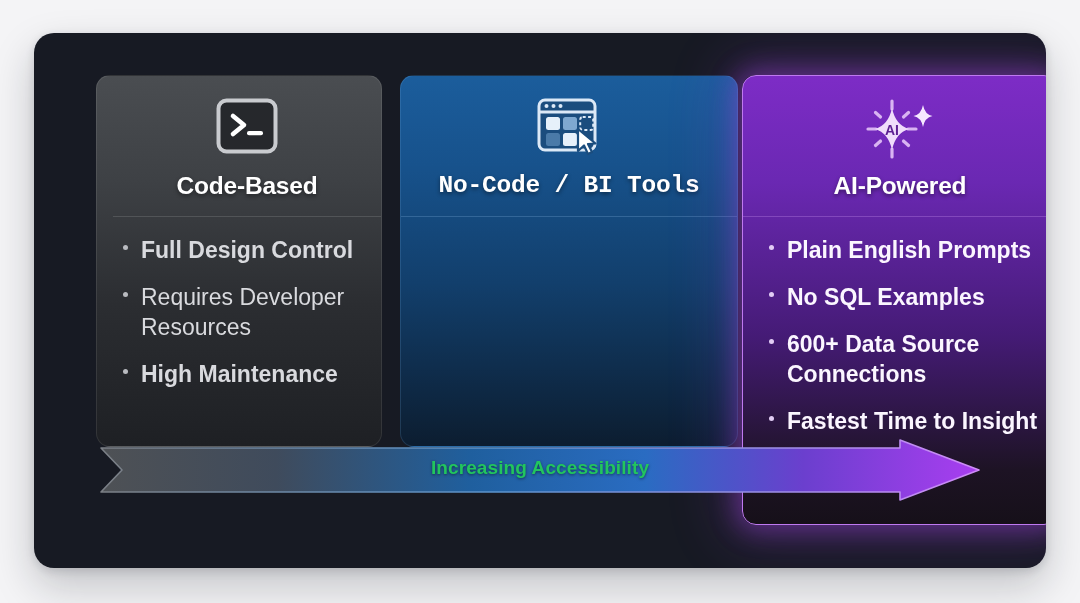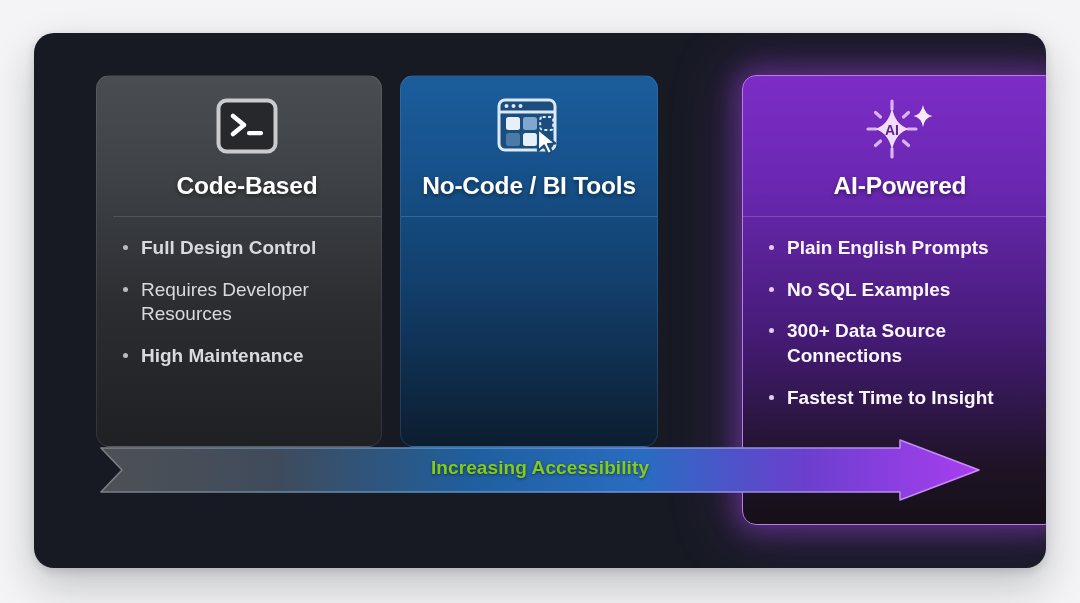--- a/index.html
+++ b/index.html
@@ -47,24 +47,25 @@
     left: 62px;
     width: 286px;
     height: 372px;
     background: linear-gradient(180deg, #4a4d51 0%, #3e4145 28%, #2b2d31 62%, #1e2024 100%);
     border: 1px solid rgba(255,255,255,0.09);
     padding-left: 16px;
   }
 
   .card.nocode {
     left: 366px;
-    width: 258px;
+    width: 338px;
     height: 372px;
     background: linear-gradient(180deg, #1b5d9c 0%, #17528c 24%, #123f6c 56%, #0c1d30 100%);
     border: 1px solid rgba(120,175,230,0.18);
+    font-family: Liberation Mono, monospace;
   }
 
   .card.ai {
     left: 670px;
     width: 316px;
     height: 450px;
     background: linear-gradient(180deg, #7d2cc6 0%, #6a28b2 24%, #451b76 58%, #1d1324 88%, #161019 100%);
     border: 1.5px solid #bf79f0;
     box-shadow: 0 0 26px 6px rgba(168,72,230,0.42),
                 0 0 58px 18px rgba(150,60,220,0.20);
@@ -114,21 +115,21 @@
     top: 160px;
     left: 24px;
     right: 16px;
     list-style: none;
   }
 
   ul.bullets li {
     position: relative;
     padding-left: 20px;
     margin-bottom: 17px;
-    font-size: 19px;
+    font-size: 23px;
     line-height: 1.30;
   }
 
   ul.bullets li::before {
     content: "";
     position: absolute;
     left: 2px;
     top: 9px;
     width: 5px;
     height: 5px;
@@ -160,21 +161,21 @@
 
   #arrow-banner svg { display: block; }
 
   #arrow-label {
     position: absolute;
     left: 0; right: 0;
     top: 18px;
     text-align: center;
     font-size: 19px;
     font-weight: bold;
-    color: #84cc16;
+    color: #22c55e;
     letter-spacing: 0.1px;
     text-shadow: 0 1px 3px rgba(0,0,0,0.5);
     pointer-events: none;
   }
 </style>
 </head>
 <body>
 
 <div id="frame">
 
@@ -239,21 +240,21 @@
             <text x="29" y="36.5" text-anchor="middle" font-family="Liberation Sans, sans-serif" font-size="14" font-weight="bold" fill="#5d1f92">AI</text>
             <path d="M60 7 Q61.8 16.5 69.5 18 Q61.8 19.5 60 29 Q58.2 19.5 50.5 18 Q58.2 16.5 60 7 Z" fill="#f6e8ff"></path>
           </svg>
         </div>
         <div class="card-title">AI-Powered</div>
         <div class="divider"></div>
       </div>
       <ul class="bullets">
         <li class="bold">Plain English Prompts</li>
         <li class="bold">No SQL Examples</li>
-        <li class="bold">300+ Data Source Connections</li>
+        <li class="bold">600+ Data Source Connections</li>
         <li class="bold">Fastest Time to Insight</li>
       </ul>
     </div>
 
   </div>
 
   <div id="arrow-banner">
     <svg width="880" height="62" viewBox="0 0 880 62">
       <defs>
         <linearGradient id="arrowGrad" x1="0" y1="0" x2="1" y2="0">

